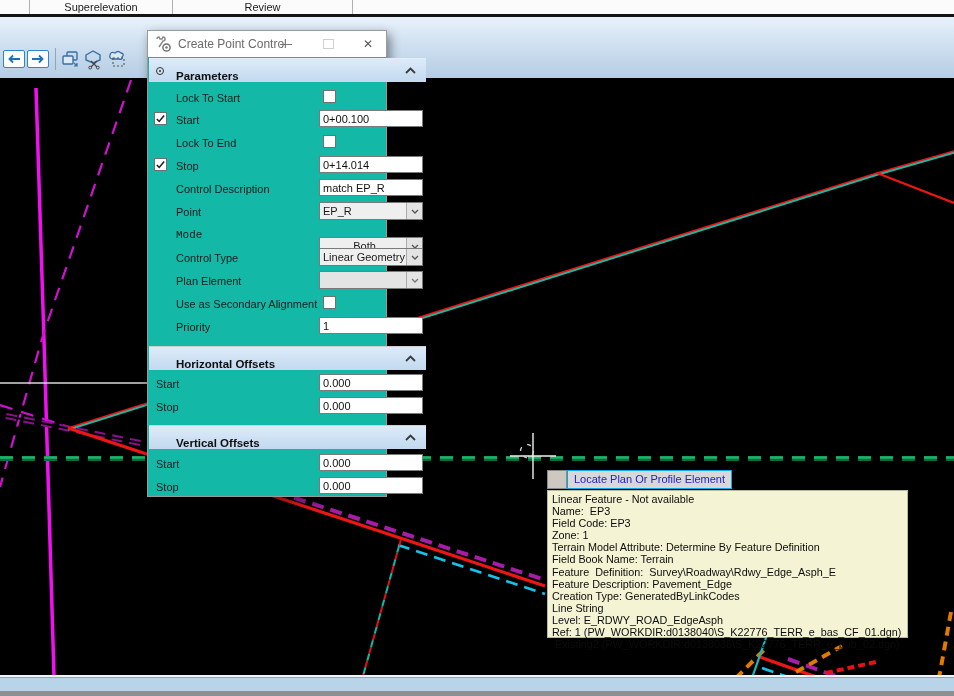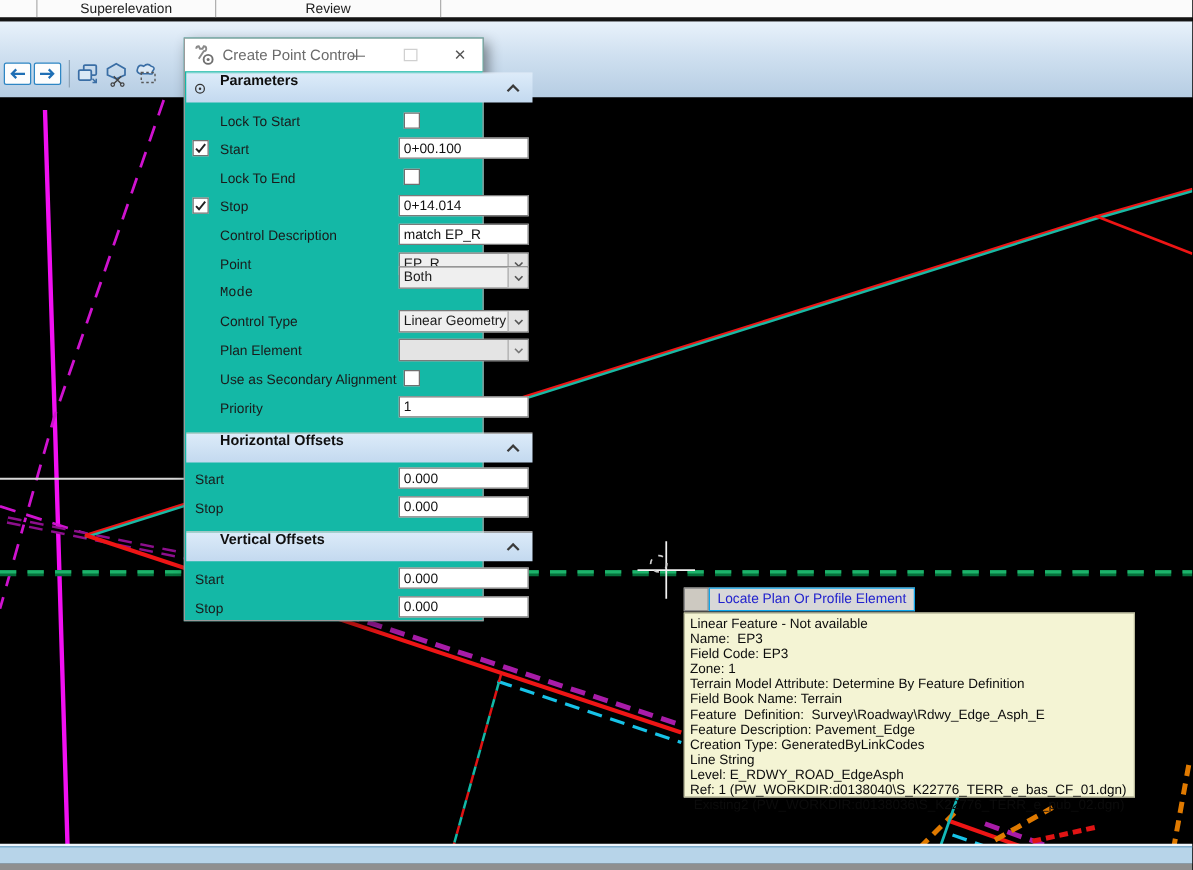--- a/index.html
+++ b/index.html
@@ -42,21 +42,21 @@
   .dlg-title { position:absolute; left:0; top:0; width:100%; height:26px;
                background:#fff; display:flex; align-items:center; }
   .dlg-title .ttl { color:#6b6b6b; font-size:12px; margin-left:6px; }
   .winbtn { position:absolute; top:4px; width:20px; height:18px; text-align:center;
             color:#666; font-size:12px; line-height:18px; }
   .winbtn.min { right:90px; } .winbtn.cls { right:8px; color:#555; }
   .maxbox { position:absolute; top:8px; right:52px; width:11px; height:10px;
             border:1px solid #d0d0d0; }
   .sect-hd { position:absolute; left:1px; width:277px; height:24px;
              background:linear-gradient(180deg,#dcebf9 0%,#c3d9ef 100%);
-             border-top:1px solid #e4eefa; display:flex; align-items:flex-start; }
+             border-top:1px solid #e4eefa; display:flex; align-items:flex-end; }
   .sect-hd b { font-size:11.5px; color:#0f0f0f; margin-left:27px; }
   .chev { position:absolute; right:10px; top:8px; }
   .pin { position:absolute; left:7px; top:8px; width:8px; height:8px;
          border:1.4px solid #333; border-radius:50%; }
   .pin::after { content:""; position:absolute; left:2px; top:2px; width:2px;
                 height:2px; background:#333; border-radius:50%; }
   .lbl { position:absolute; font-size:11px; color:#1a1a1a; white-space:nowrap; }
   .inp { position:absolute; width:104px; height:17px; border:1px solid #7a7a7a;
          font-family:"Liberation Sans",sans-serif; font-size:11px; padding:0 3px;
          background:#fff; color:#111; }
@@ -227,21 +227,21 @@
     <div class="combo" style="left:171px; top:171px;">
       <span class="val">EP_R</span>
       <span class="arrow">
         <svg width="8" height="5" viewBox="0 0 8 5">
             <path d="M1,1 L4,4 L7,1" stroke="#555" stroke-width="1.3" fill="none"></path>
           </svg>
       </span>
     </div>
 
     <span class="lbl" style="left:28px; top:198px;font-family:Liberation Mono, monospace;">Mode</span>
-    <div class="combo" style="left:171px; top:182px;">
+    <div class="combo" style="left:171px; top:206px;text-align:center;">
       <span class="val">Both</span>
       <span class="arrow">
         <svg width="8" height="5" viewBox="0 0 8 5">
             <path d="M1,1 L4,4 L7,1" stroke="#555" stroke-width="1.3" fill="none"></path>
           </svg>
       </span>
     </div>
 
     <span class="lbl" style="left:28px; top:221px;">Control Type</span>
     <div class="combo" style="left:171px; top:217px;">

